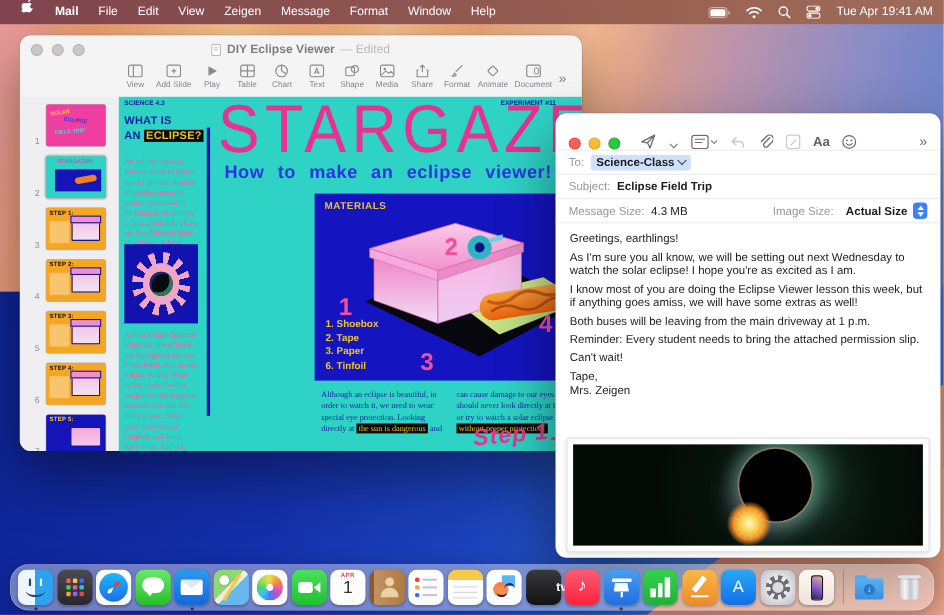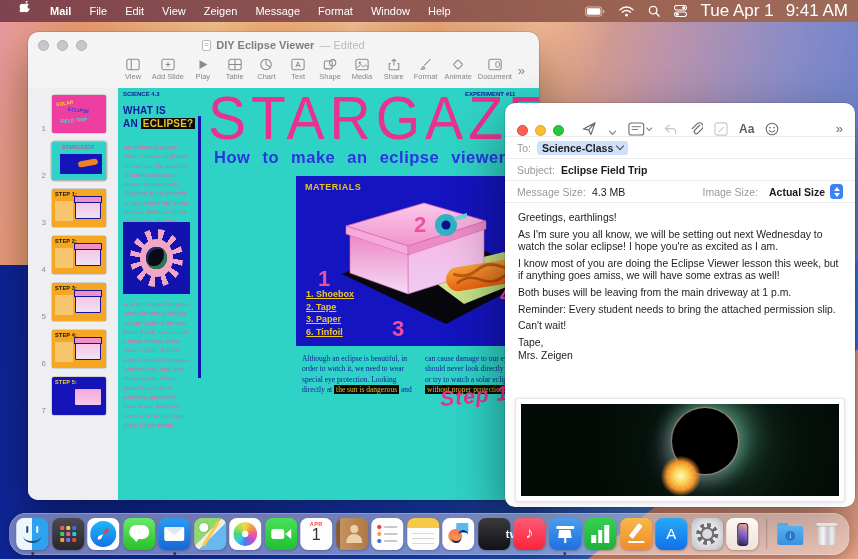--- a/index.html
+++ b/index.html
@@ -26,29 +26,29 @@
     clip-path:polygon(100% 0,100% 55%,20% 100%,0 100%,55% 40%);opacity:.8;}
   
   .menubar{position:absolute;left:0;top:0;right:0;height:22px;z-index:50;
     background:linear-gradient(90deg,rgba(120,62,74,.94),rgba(136,80,78,.94) 45%,rgba(152,96,78,.94) 75%,rgba(160,105,82,.94));
     display:flex;align-items:center;color:#fff;font-size:11px;padding:0 10px;box-sizing:border-box;}
   .mb-left{display:flex;align-items:center;gap:0;}
   .mb-item{padding:0 9px;line-height:22px;text-align:center;}
   .mb-item.app{font-weight:700;}
   .mb-right{margin-left:auto;display:flex;align-items:center;gap:14px;}
   .mb-ic svg{display:block;}
-  .mb-clock{display:flex;gap:12px;font-size:17px;}
+  .mb-clock{display:flex;gap:0;font-size:11px;}
   
   .tl{width:11px;height:11px;border-radius:50%;display:inline-block;box-sizing:border-box;}
   .tl.gray{background:#c9c7c9;border:0.5px solid #b2b0b2;}
   .tl.red{background:#ff5f57;border:0.5px solid #e0443e;}
   .tl.yellow{background:#febc2e;border:0.5px solid #dea123;}
   .tl.green{background:#28c840;border:0.5px solid #1dad32;}
   
-  .kn{position:absolute;left:28px;top:32px;width:511px;height:468px;border-radius:10px;
+  .kn{position:absolute;left:18px;top:32px;width:511px;height:378px;border-radius:10px;
       background:#f5f4f5;box-shadow:0 22px 50px rgba(0,0,0,.42),0 0 0 .5px rgba(0,0,0,.2);
       z-index:20;overflow:hidden;}
   .kn-titlebar{height:26px;position:relative;display:flex;align-items:center;padding:0 10px;}
   .kn-lights{display:flex;gap:8px;}
   .kn-title{position:absolute;left:0;right:0;text-align:center;font-size:11px;color:#7e7e82;font-weight:700;
     display:flex;justify-content:center;align-items:center;gap:5px;pointer-events:none;}
   .kn-title .suffix{color:#b9b9bc;font-weight:400;}
   .kn-toolbar{height:30px;display:flex;align-items:flex-start;padding:0 14px 0 92px;justify-content:space-between;}
   .kn-tool{display:flex;flex-direction:column;align-items:center;gap:1px;color:#86868b;font-size:7.5px;min-width:26px;}
   .kn-tool svg{display:block;}
@@ -98,21 +98,21 @@
     box-shadow:inset -3px -3px 0 0 #2a7a55, inset 2px 2px 0 0 #1a2a6a;}
   .sl-divider{position:absolute;left:80px;top:28px;width:2.5px;height:262px;background:#1212ae;}
   .sl-title{position:absolute;left:90px;top:-6px;font-size:57px;font-weight:500;color:#e9318e;
     letter-spacing:5px;white-space:nowrap;transform:scaleY(1.08);transform-origin:top left;}
   .sl-sub{position:absolute;left:96px;top:60px;font-size:16.5px;font-weight:700;color:#2a35e0;
     letter-spacing:.5px;word-spacing:7px;white-space:nowrap;}
   .sl-mat{position:absolute;left:178px;top:88px;width:243px;height:170px;background:#1414c0;}
   .sl-mat svg.illus{position:absolute;inset:0;}
   .mat-label{position:absolute;left:9px;top:6px;color:#e9c229;font-size:9px;font-weight:700;letter-spacing:.5px;}
   .mat-list{position:absolute;left:10px;bottom:8px;}
-  .mat-list div{color:#efc728;font-size:9px;font-weight:700;line-height:12.5px;text-decoration:underline;}
+  .mat-list div{color:#efc728;font-size:9px;font-weight:700;line-height:12.5px;}
   .mnum{position:absolute;color:#ef4fa0;font-size:22px;font-weight:700;line-height:1;}
   .mnum.n1{left:22px;top:92px;}  .mnum.n2{left:118px;top:38px;}
   .mnum.n3{left:96px;top:142px;} .mnum.n4{left:204px;top:108px;}
   .sl-footer{position:absolute;left:184px;top:266px;width:234px;column-count:2;column-gap:12px;
     font-family:"Liberation Serif",serif;font-size:7.5px;line-height:1.38;color:#14219b;}
   .sl-step{position:absolute;left:322px;top:296px;font-size:21px;font-weight:700;font-style:italic;
     color:#e9318e;transform:rotate(-5deg);letter-spacing:1px;}
   .sl-steparrow{position:absolute;left:393px;top:306px;width:30px;height:10px;background:#e9318e;
     clip-path:polygon(0 38%,68% 10%,68% 0,100% 50%,68% 100%,68% 62%,0 62%);}
   

